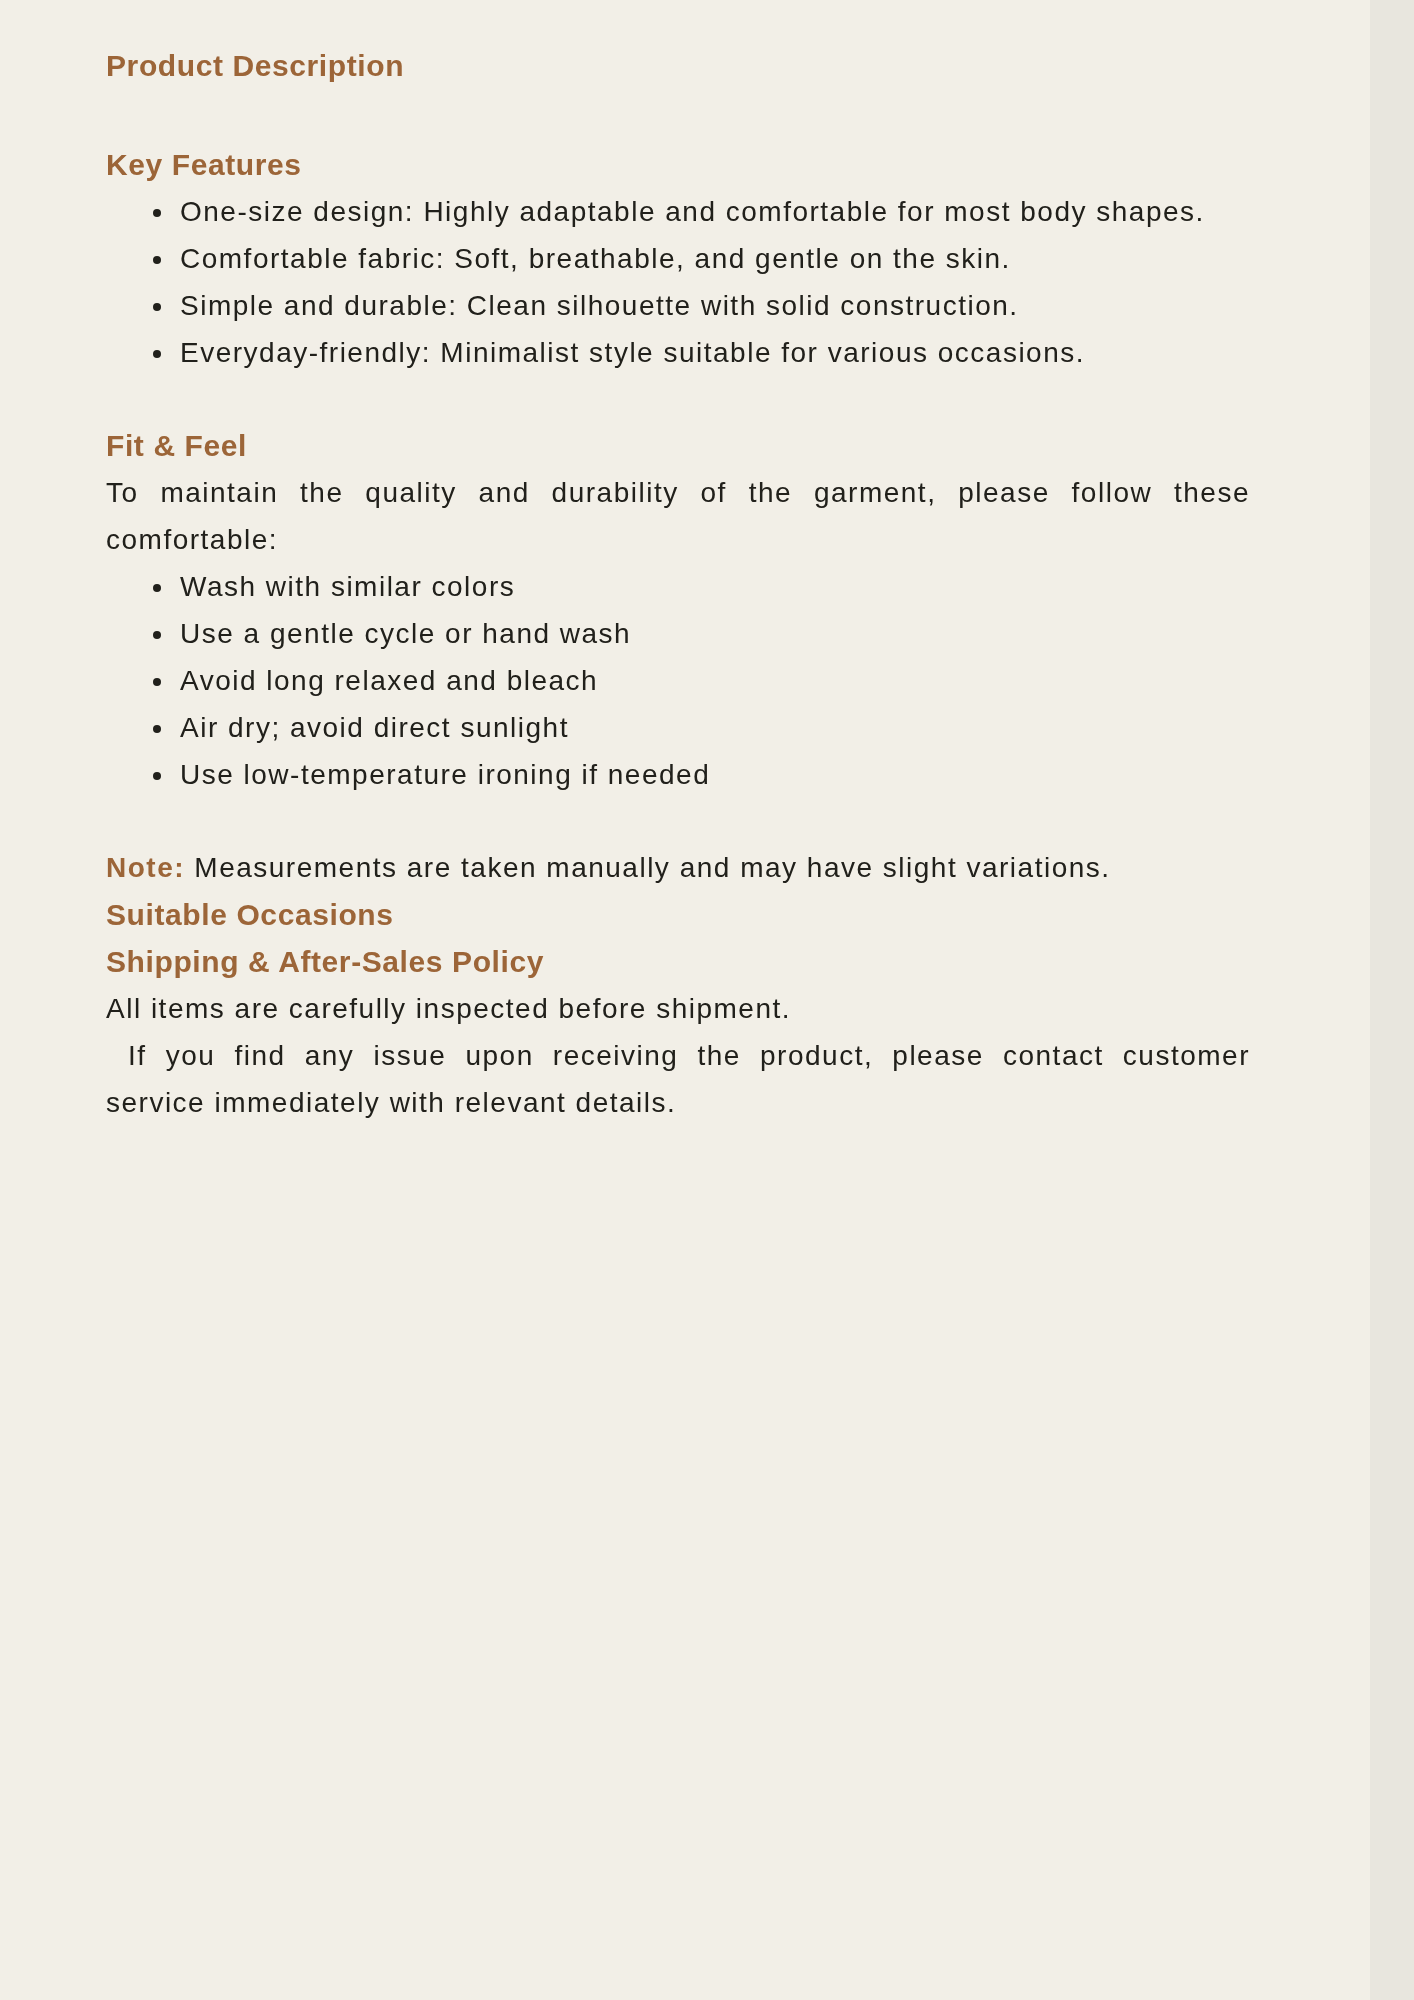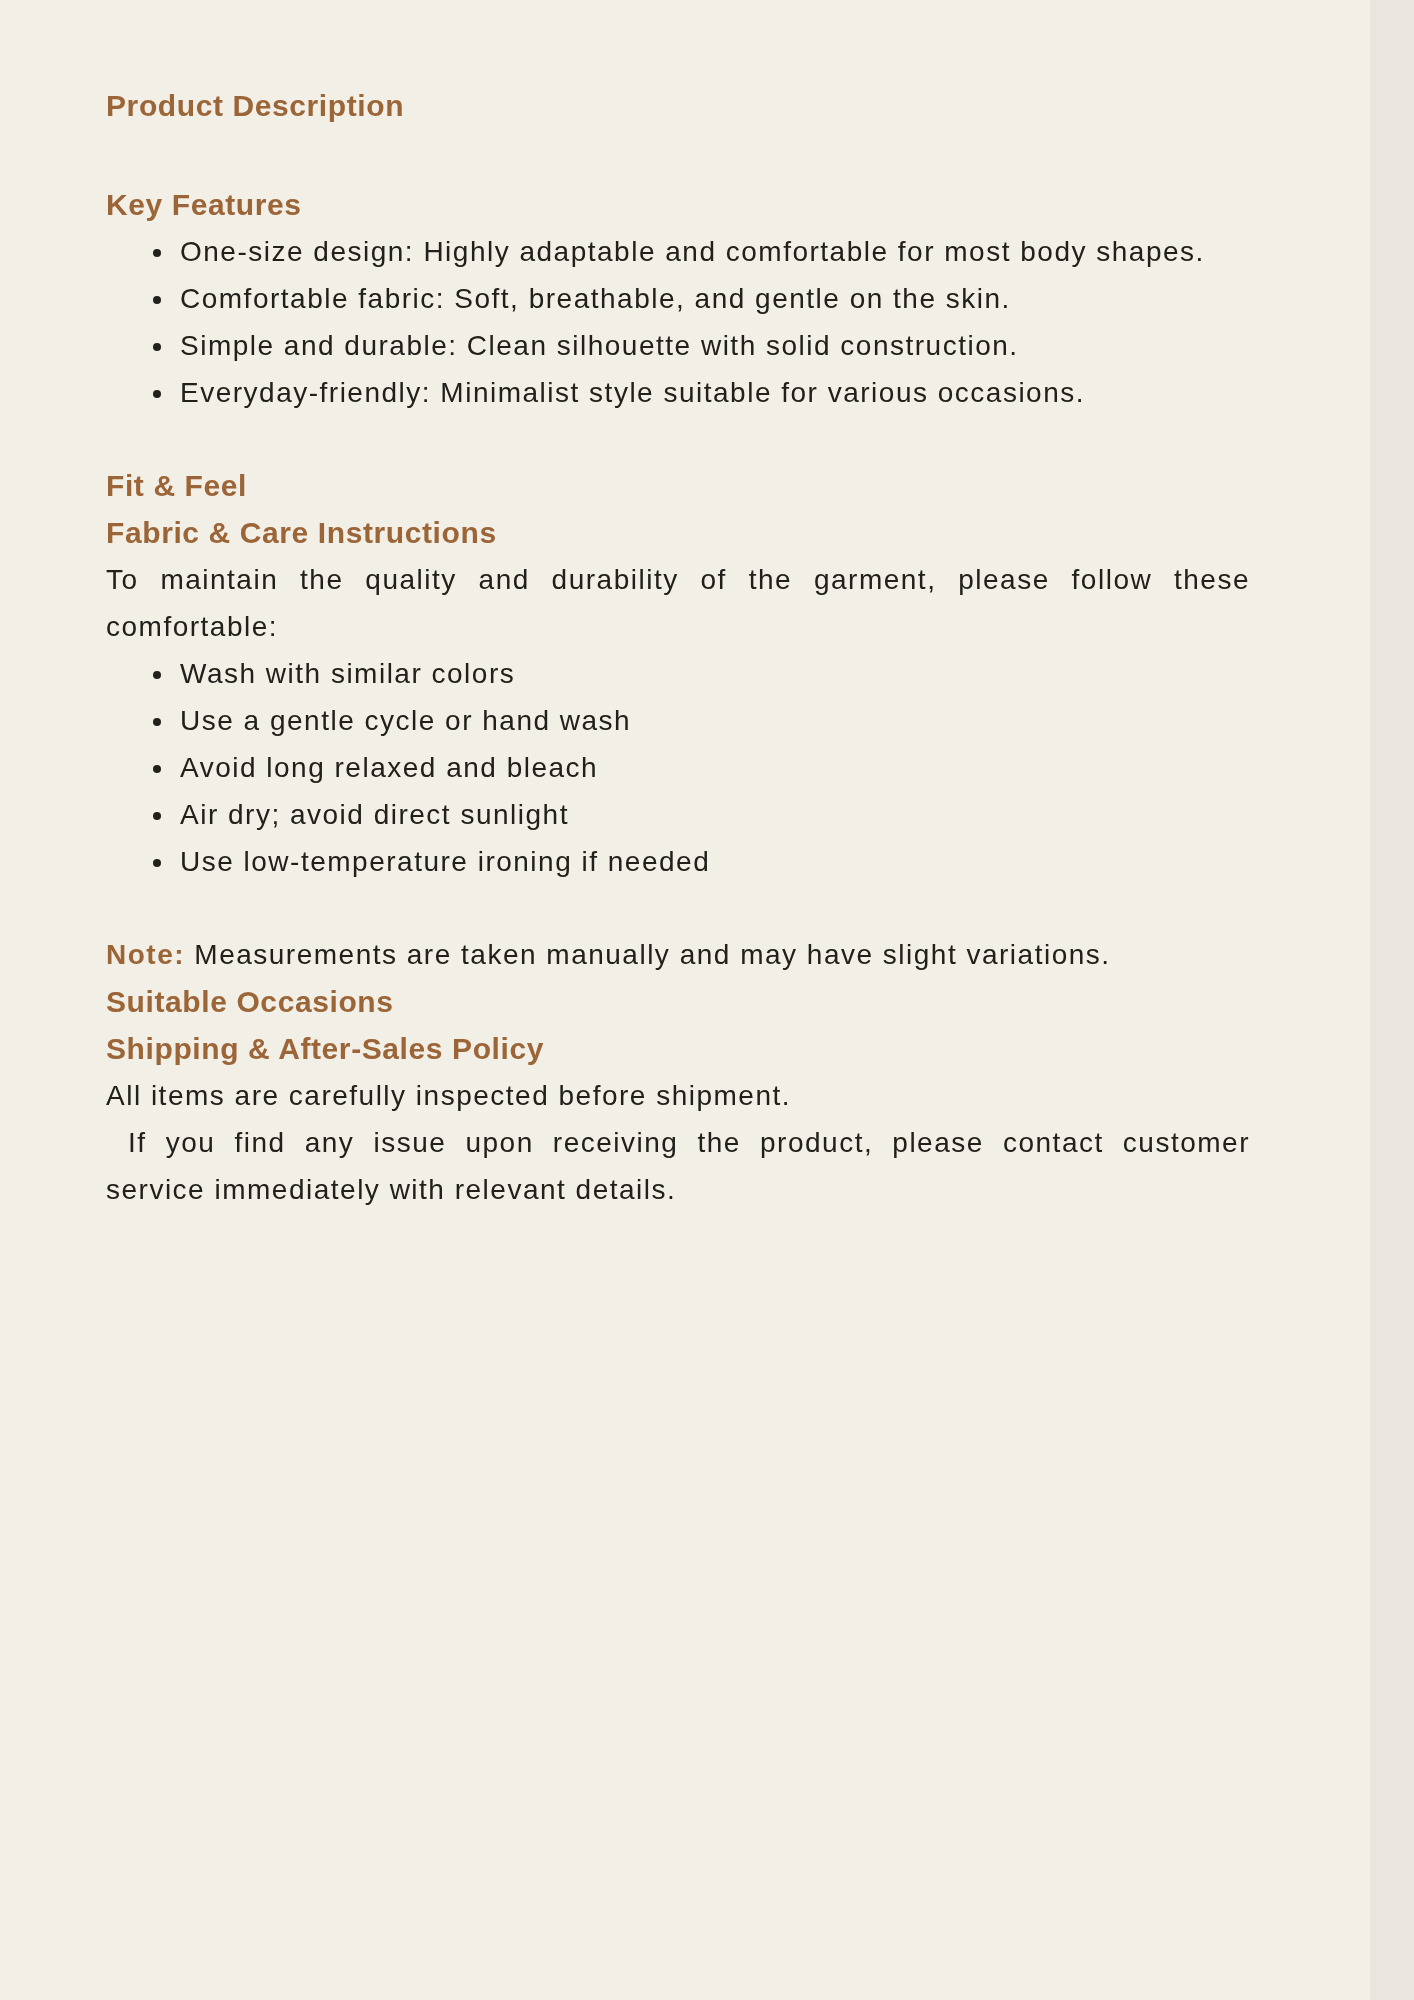--- a/index.html
+++ b/index.html
@@ -11,21 +11,21 @@
   html, body { background: #e8e6de; }
   .page {
     width: 1370px;
     height: 2000px;
     background: var(--background);
     color: var(--body);
     font-family: "Liberation Sans", sans-serif;
     font-size: 28px;
     line-height: 47px;
     letter-spacing: 1.5px;
-    padding: 82px 120px 0 106px;
+    padding: 42px 120px 0 106px;
     overflow: hidden;
   }
   h1, h2 {
     color: var(--heading);
     font-size: 30px;
     font-weight: 700;
     line-height: 47px;
     letter-spacing: 0.6px;
   }
   h1 { margin-bottom: 52px; }
@@ -64,21 +64,20 @@
       <li>Simple and durable: Clean silhouette with solid construction.</li>
       <li>Everyday-friendly: Minimalist style suitable for various occasions.</li>
     </ul>
   </section>
 
   <section>
     <h2>Fit &amp; Feel</h2>
   </section>
 
   <section>
-    <h2>Fabric &amp; Care Instructions</h2>
     <p>To maintain the quality and durability of the garment, please follow these comfortable:</p>
     <ul class="gap-after">
       <li>Wash with similar colors</li>
       <li>Use a gentle cycle or hand wash</li>
       <li>Avoid long relaxed and bleach</li>
       <li>Air dry; avoid direct sunlight</li>
       <li>Use low-temperature ironing if needed</li>
     </ul>
   </section>
 

